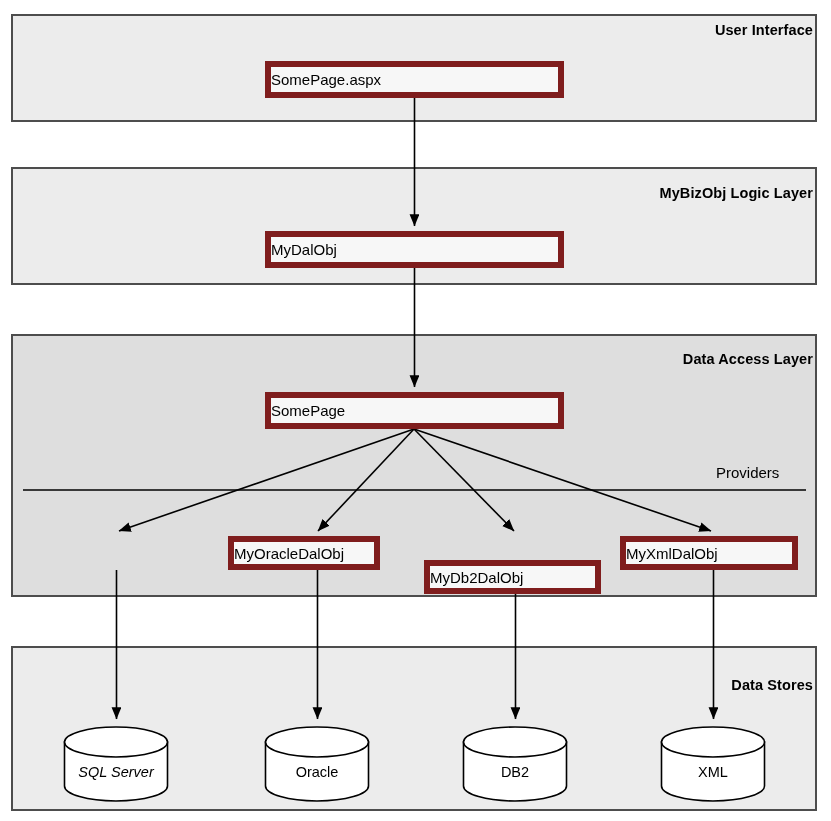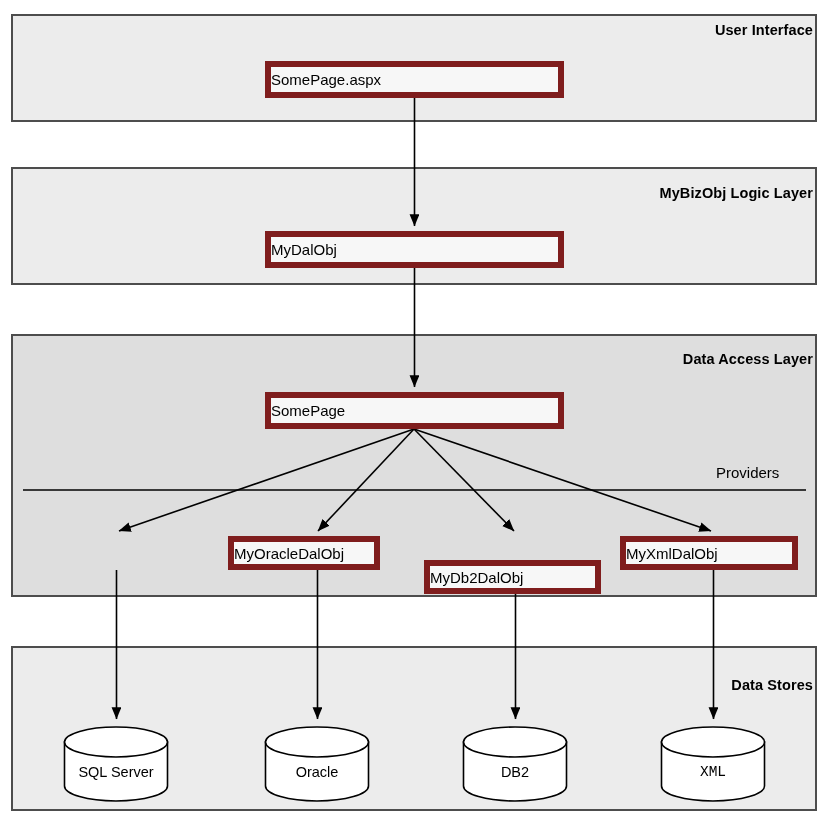--- a/index.html
+++ b/index.html
@@ -154,18 +154,18 @@
   <div class="node-box" style="left:228px; top:536px; width:152px; height:34px;">
     <span>MyOracleDalObj</span>
   </div>
   <div class="node-box" style="left:424px; top:560px; width:177px; height:34px;">
     <span>MyDb2DalObj</span>
   </div>
   <div class="node-box" style="left:620px; top:536px; width:178px; height:34px;">
     <span>MyXmlDalObj</span>
   </div>
 
-  <div class="store-label" style="left:61px; top:764px;">SQL Server</div>
+  <div class="store-label" style="left:61px; top:764px;font-style:italic;">SQL Server</div>
   <div class="store-label" style="left:262px; top:764px;">Oracle</div>
   <div class="store-label" style="left:460px; top:764px;">DB2</div>
-  <div class="store-label" style="left:658px; top:764px;font-family:Liberation Mono, monospace;">XML</div>
+  <div class="store-label" style="left:658px; top:764px;">XML</div>
 
 </div>
 
 </body></html>

